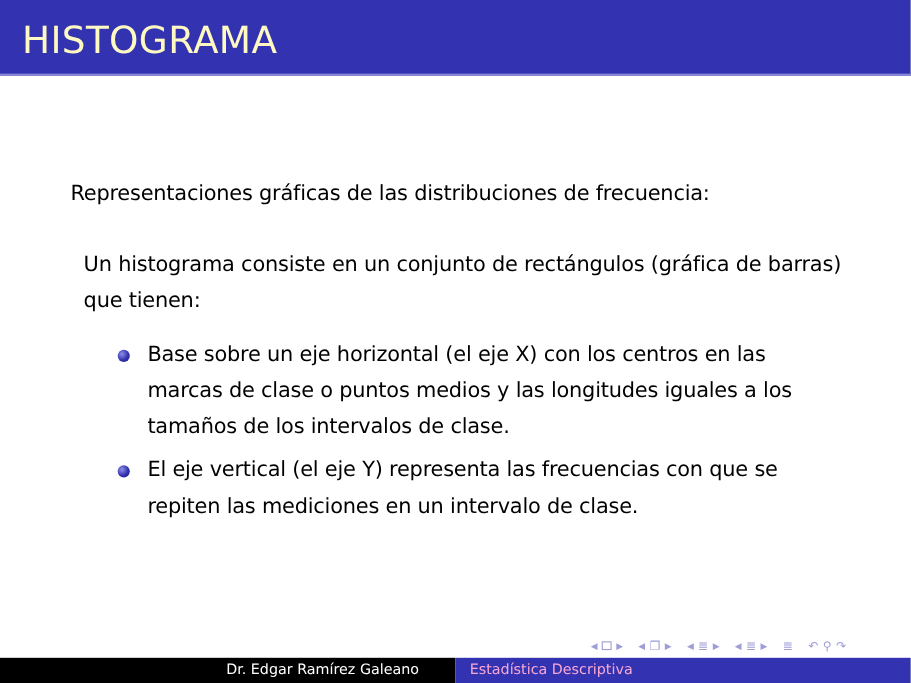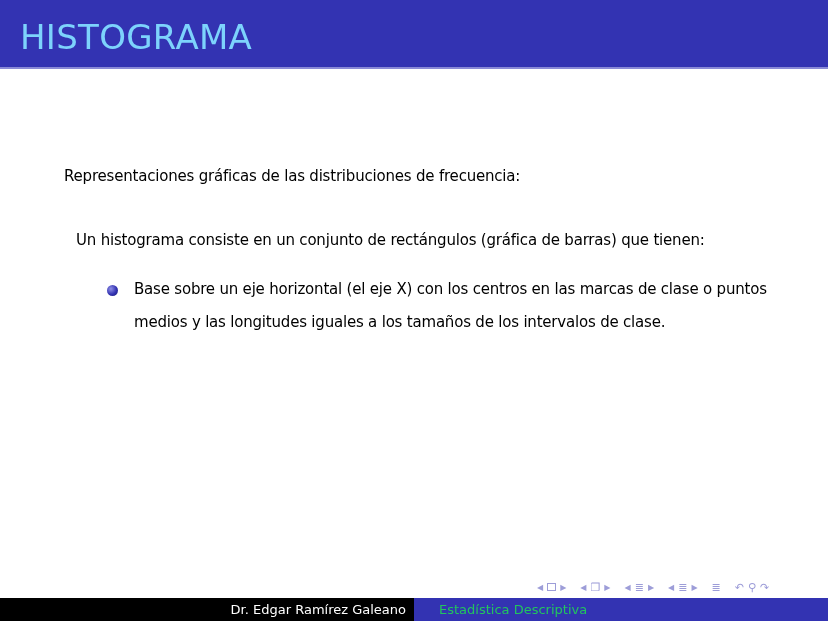--- a/index.html
+++ b/index.html
@@ -10,28 +10,28 @@
       color: #000;
     }
     .header {
       position: absolute; left: 0; top: 0; width: 828px; height: 69px;
       background: #3333b2;
       border-bottom: 2px solid #8a8ad6;
       box-sizing: border-box;
     }
     .header-title {
       position: absolute; left: 20px; top: 17px;
-      font-size: 34px; color: #7dd3fc; letter-spacing: 0.3px;
+      font-size: 34px; color: #fef9c3; letter-spacing: 0.3px;
       font-family: "DejaVu Sans", sans-serif;
       font-weight: normal;
       line-height: 40px;
     }
     .content {
       position: absolute; left: 64px; top: 160px; width: 720px;
-      font-size: 15px; line-height: 33px;
+      font-size: 19px; line-height: 33px;
       font-family: "DejaVu Sans", sans-serif;
       letter-spacing: -0.2px;
     }
     .para1 { margin: 0 0 31px 0; }
     .para2 { margin: 12px; }
     ul.bullets { list-style: none; margin: 16px; padding: 0 0 0 54px; }
     ul.bullets li { position: relative; margin: 0 0 6px 0; }
     .bullet-dot {
       position: absolute; left: -27px; top: 12px;
       width: 11px; height: 11px; border-radius: 50%;
@@ -47,41 +47,45 @@
     .nav .grp { display: inline-flex; align-items: center; gap: 4px; margin-right: 14px; }
     .nav .arr { font-size: 8px; }
     .box-icon { width: 9px; height: 8px; border: 1px solid #9d9dd8; box-sizing: border-box; }
     .footer {
       position: absolute; left: 0; top: 598px; width: 828px; height: 23px;
       display: flex;
       font-size: 13px; font-family: "DejaVu Sans", sans-serif;
     }
     .footer-left {
       width: 414px; height: 23px; background: #000000; color: #ffffff;
-      text-align: right; box-sizing: border-box; padding-right: 8px; line-height: 23px;
+      text-align: right; box-sizing: border-box; padding-right: 33px; line-height: 23px;
     }
     .footer-right {
-      width: 414px; height: 23px; background: #3333b2; color: #22c55e;
-      box-sizing: border-box; padding-left: 25px; line-height: 23px;
+      width: 414px; height: 23px; background: #3333b2; color: #f9a8d4;
+      box-sizing: border-box; padding-left: 13px; line-height: 23px;
     }
   </style>
 </head>
 <body>
 
 <div class="header">
   <div class="header-title">HISTOGRAMA</div>
 </div>
 
 <div class="content">
   <p class="para1">Representaciones gráficas de las distribuciones de frecuencia:</p>
   <p class="para2">Un histograma consiste en un conjunto de rectángulos (gráfica de barras) que tienen:</p>
   <ul class="bullets">
     <li>
       <span class="bullet-dot"></span>
       <span>Base sobre un eje horizontal (el eje X) con los centros en las marcas de clase o puntos medios y las longitudes iguales a los tamaños de los intervalos de clase.</span>
+    </li>
+    <li>
+      <span class="bullet-dot"></span>
+      <span>El eje vertical (el eje Y) representa las frecuencias con que se repiten las mediciones en un intervalo de clase.</span>
     </li>
   </ul>
 </div>
 
 <div class="nav">
   <span class="grp">
     <span class="arr">◀</span>
     <span class="box-icon"></span>
     <span class="arr">▶</span>
   </span>

